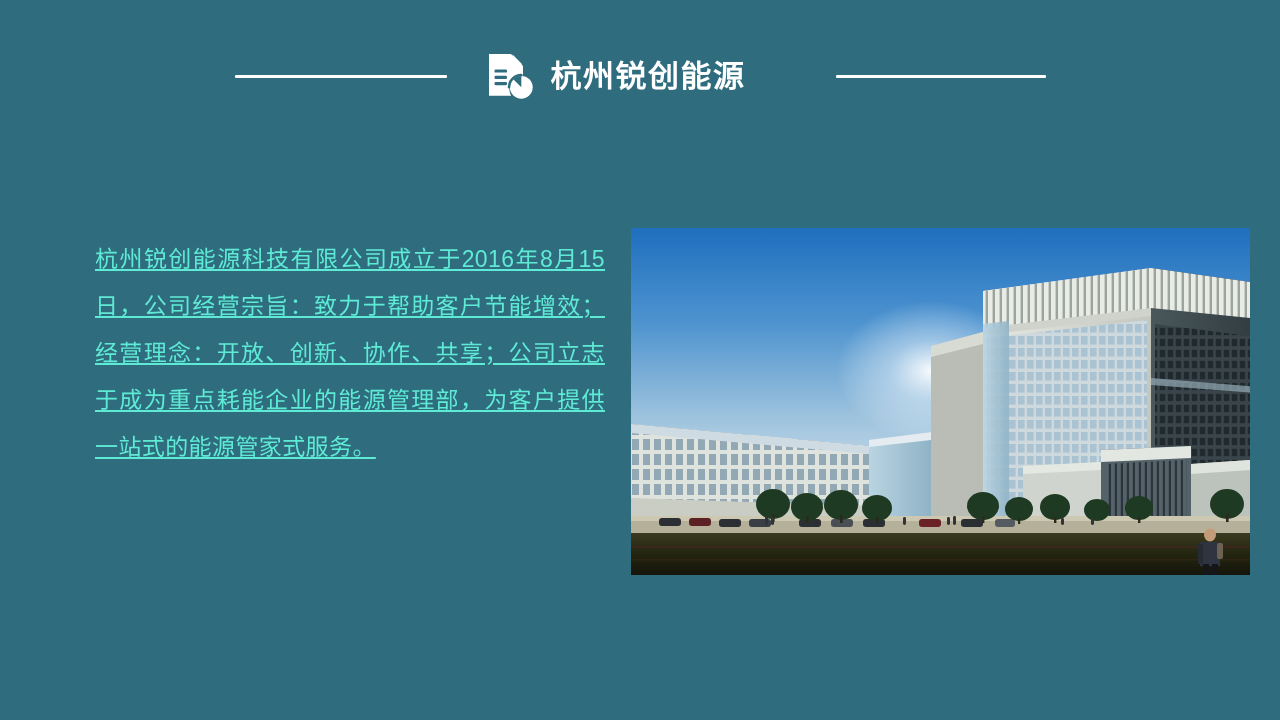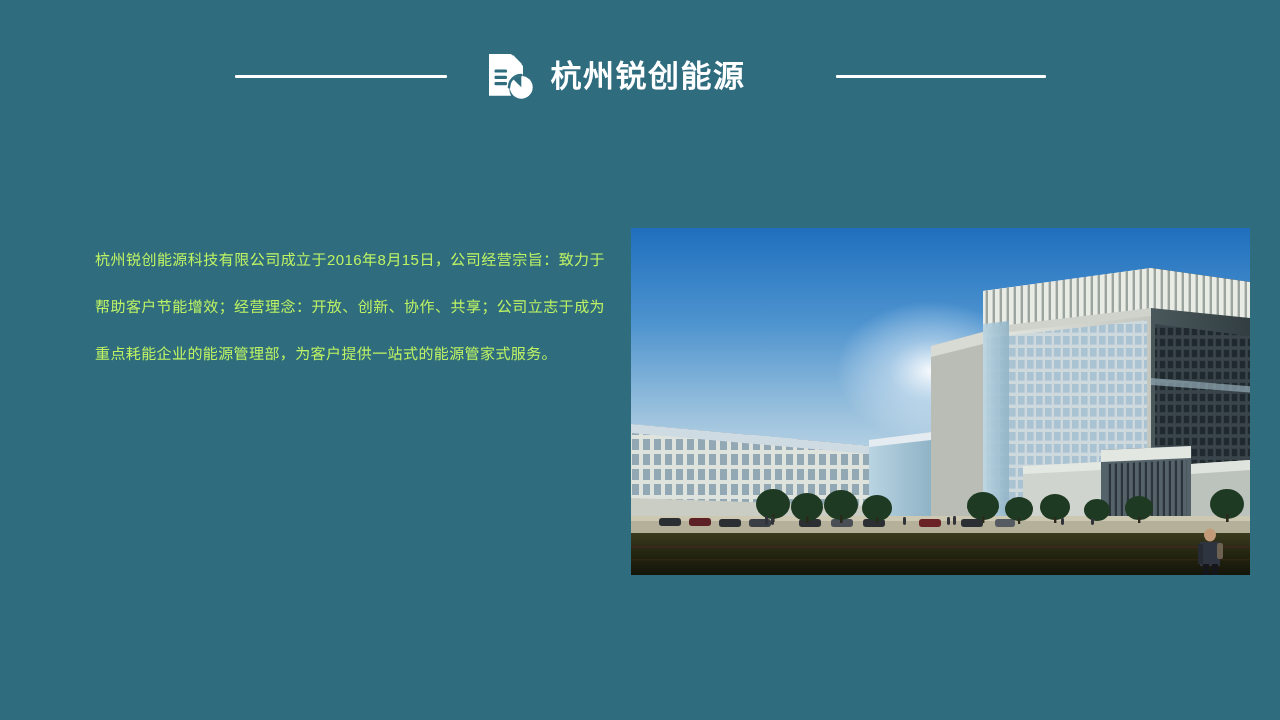--- a/index.html
+++ b/index.html
@@ -66,26 +66,27 @@
     line-height: 1;
     white-space: nowrap;
   }
 
   
   .body-copy {
     position: absolute;
     left: 95px;
     top: 236px;
     width: 510px;
-    color: #bef264;
-    font-size: 15px;
+    color: #5eead4;
+    font-size: 23px;
     line-height: 47px;
     letter-spacing: 0.4px;
     text-align: justify;
     text-justify: inter-ideograph;
+    text-decoration: underline;
   }
   .body-copy p {
     margin: 0;
   }
 
   
   .photo {
     position: absolute;
     left: 631px;
     top: 228px;

